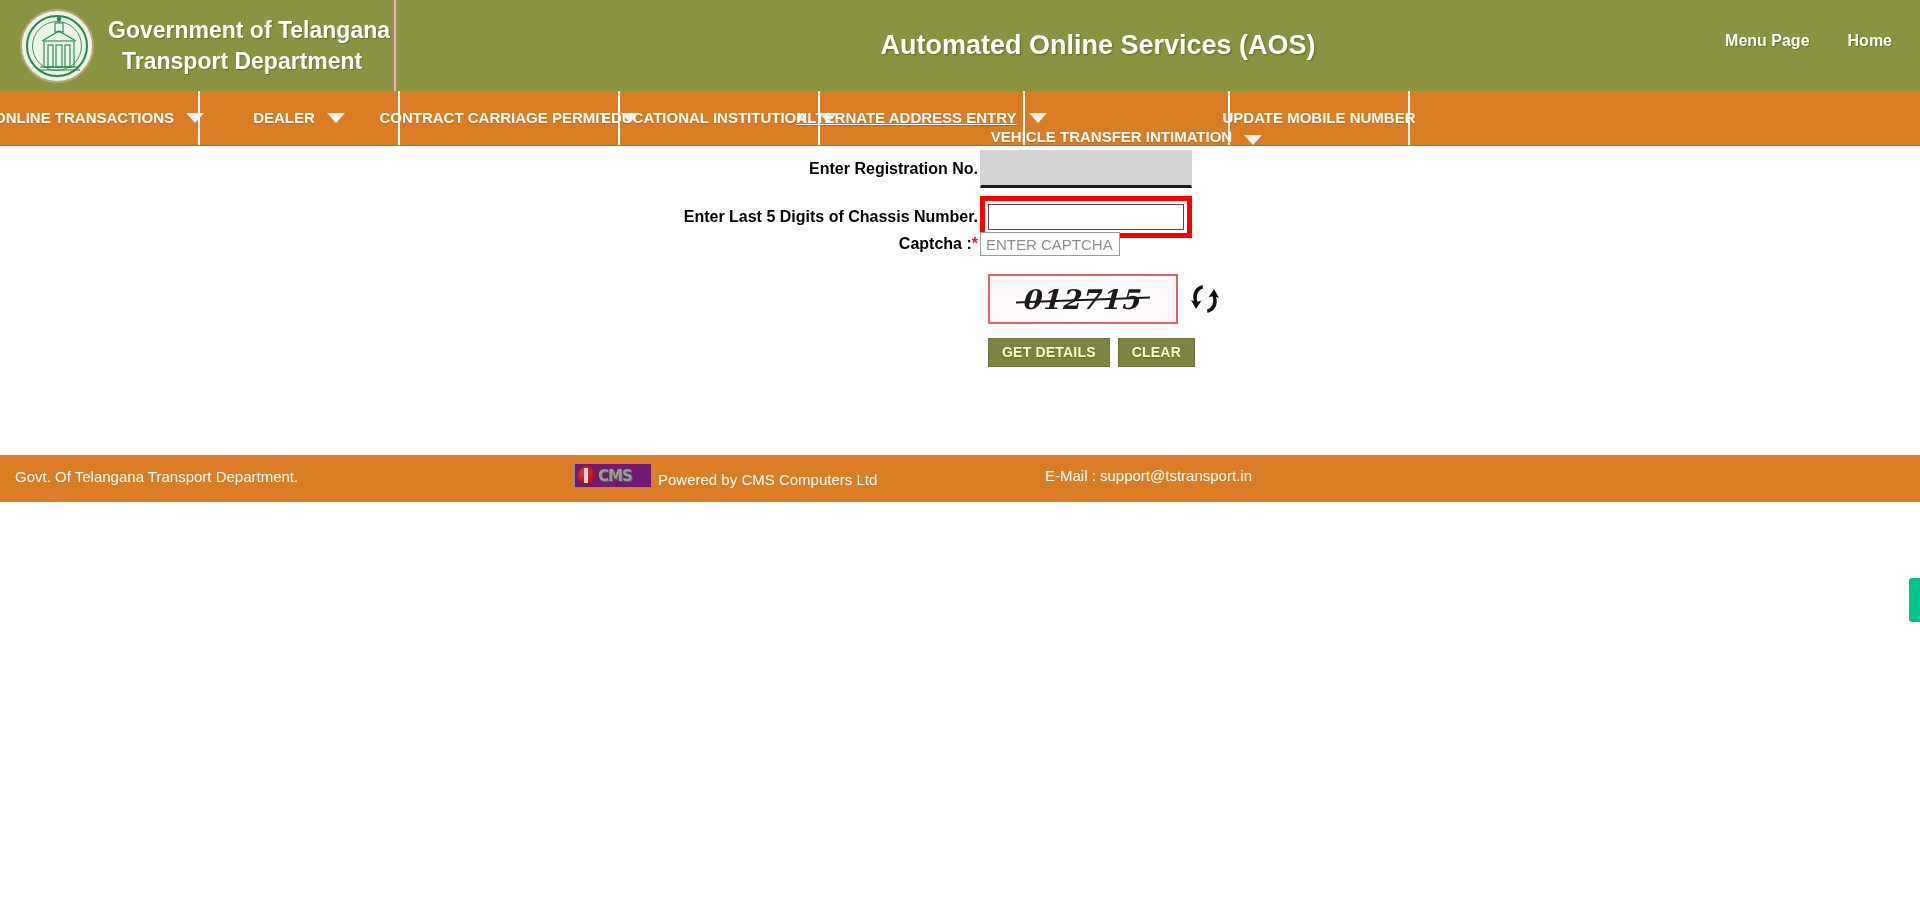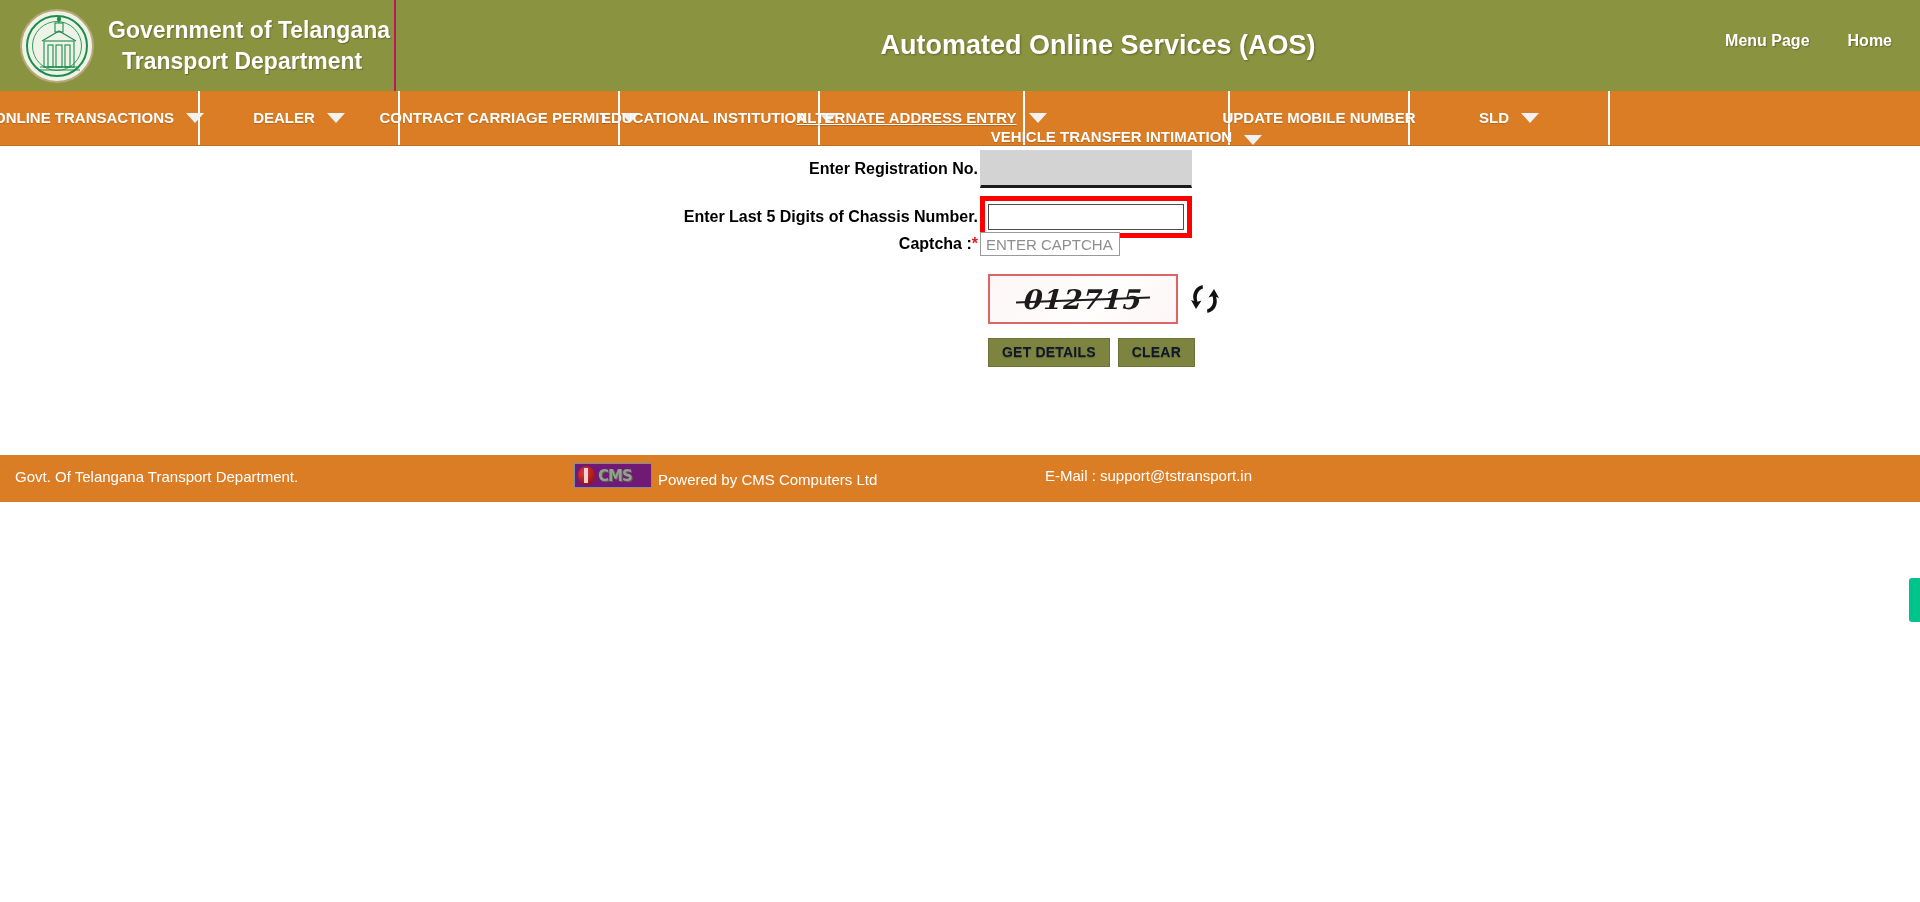--- a/index.html
+++ b/index.html
@@ -19,21 +19,21 @@
     display: flex;
     align-items: center;
   }
   #brand {
     width: 396px;
     height: 91px;
     display: flex;
     align-items: center;
     gap: 14px;
     padding-left: 20px;
-    border-right: 2px solid #be185d;
+    border-right: 2px solid #f9a8d4;
     flex: 0 0 396px;
   }
   #logo-emblem {
     width: 74px; height: 74px;
     flex: 0 0 74px;
     border-radius: 50%;
     background: #eef3e7;
     border: 2px solid #b8a87a;
     position: relative;
     overflow: hidden;
@@ -236,21 +236,21 @@
 
   
   #row-buttons {
     position: absolute;
     left: 988px; top: 192px;
     display: flex;
     gap: 8px;
   }
   .btn {
     background: #7d8440;
-    color: #0f172a;
+    color: #fef9c3;
     font-size: 14px;
     font-weight: bold;
     border: 1px solid #6d7338;
     padding: 5px 13px 6px;
     cursor: pointer;
     font-family: "Liberation Sans", sans-serif;
     letter-spacing: .2px;
     text-shadow: 0 1px 1px rgba(0,0,0,.25);
   }
 
@@ -401,24 +401,20 @@
 
   <div class="nav-item w-vt">
     <span class="label">VEHICLE TRANSFER INTIMATION</span>
     <span class="caret"></span>
   </div>
 
   <div class="nav-item w-umn">
     <span class="label">UPDATE MOBILE NUMBER</span>
   </div>
 
-  <div class="nav-item w-sld">
-    <span class="label">SLD</span>
-    <span class="caret"></span>
-  </div>
 
   <div id="nav-tail"></div>
 </div>
 
 <div id="main">
   <div id="form-wrap">
 
     <div class="form-row" id="row-reg">
       <div class="form-label">Enter Registration No.</div>
       <input id="reg-input" type="text" value="" style="">

